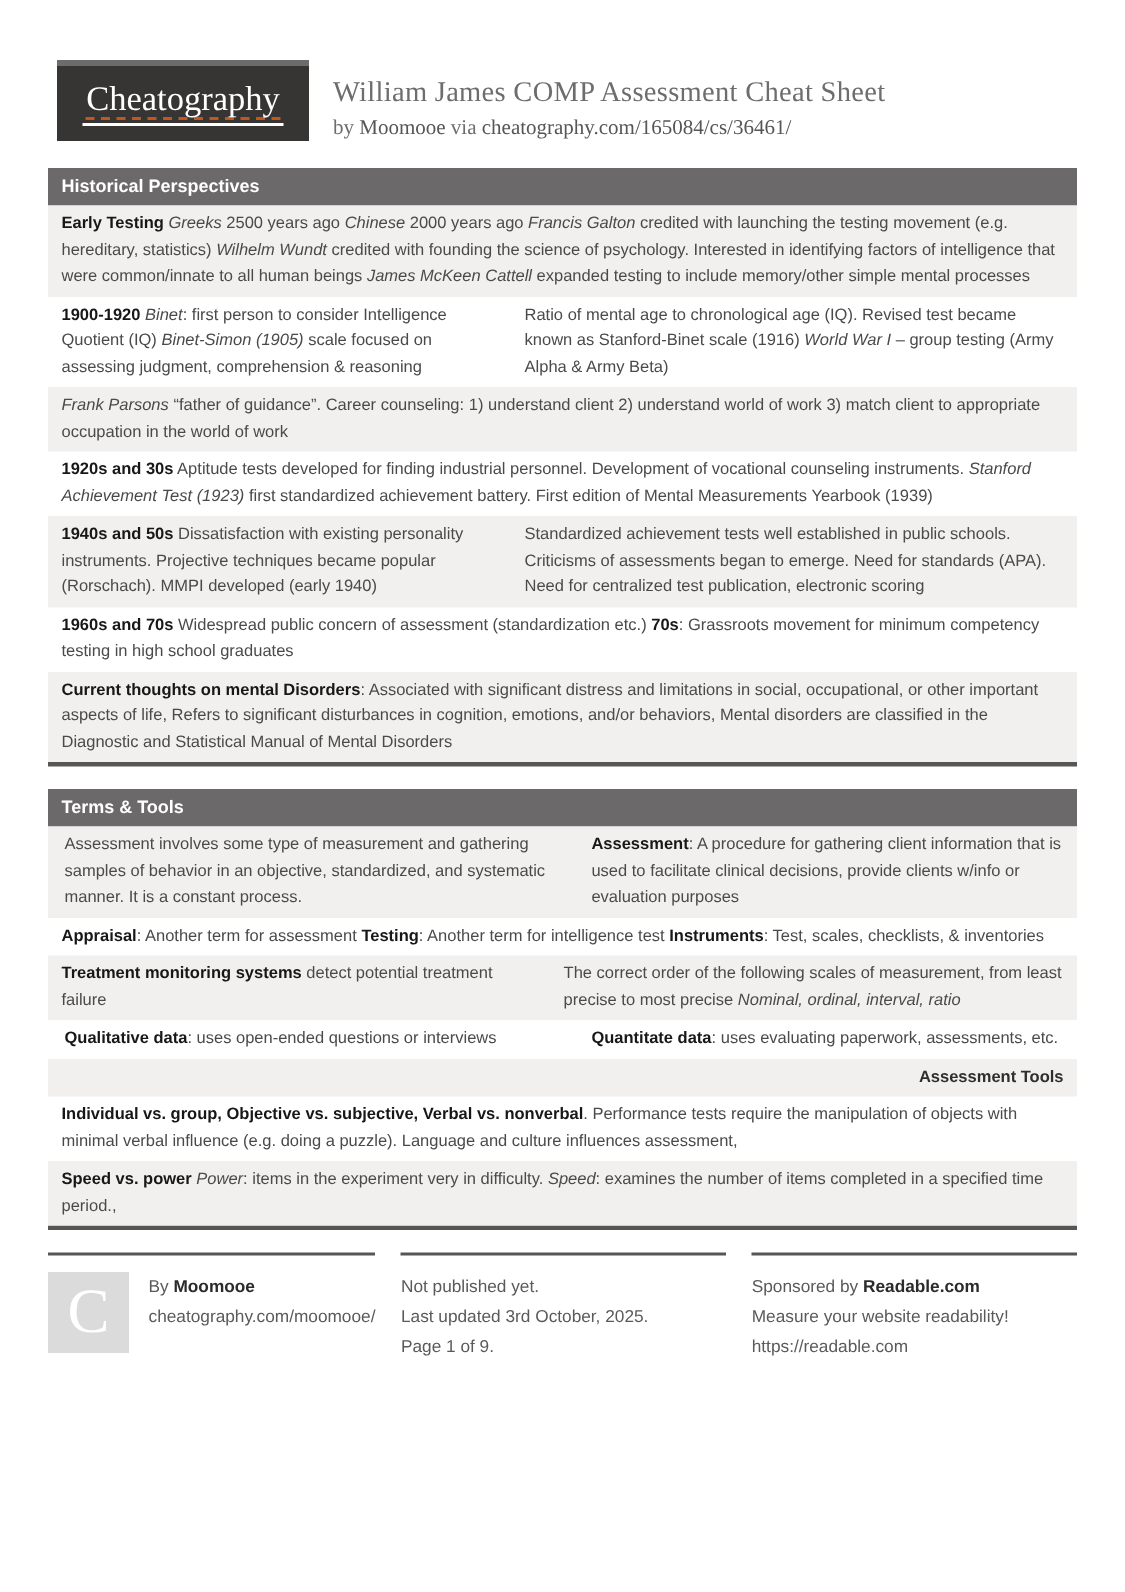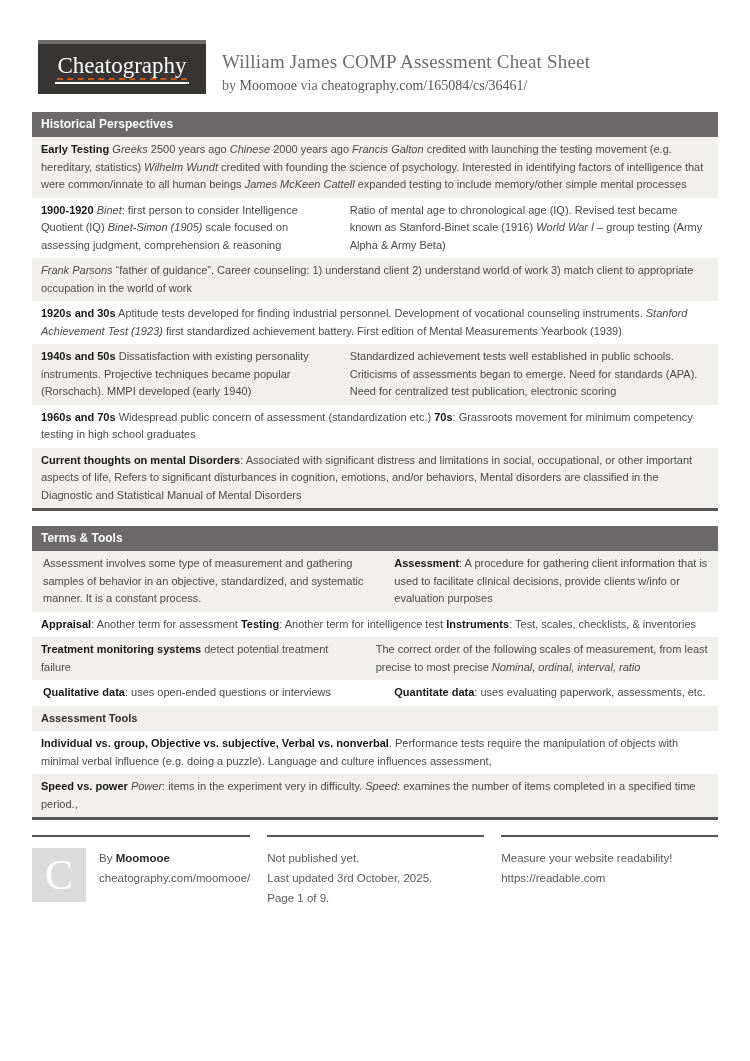--- a/index.html
+++ b/index.html
@@ -33,21 +33,21 @@
   .section-header{background:var(--bar);color:#fff;font-size:12px;font-weight:bold;
         padding:5px 9px 6px 9px;}
   .row{display:flex;align-items:stretch;}
   .row.alt{background:var(--rowalt);}
   .cell{padding:4px 9px;font-size:11px;line-height:17.5px;}
   .cell.full{width:100%;}
   .s0 .cell.left{width:45%;} .s0 .cell.right{width:55%;}
   .s1 .cell.left{width:51.5%;padding-left:11px;} .s1 .cell.right{width:48.5%;}
   .cell b{color:var(--dark);font-weight:bold;}
   .cell i{font-style:italic;}
-  .cell.center-cell{text-align:left;font-weight:bold;color:#2e2e2e;}
+  .cell.center-cell{text-align:right;font-weight:bold;color:#2e2e2e;}
 
   
   .footer{display:flex;gap:17px;margin-top:14px;}
   .fcol{flex:1;border-top:2px solid var(--rule);padding-top:11px;font-size:11.5px;
         line-height:20px;color:#5a5a5a;}
   .fcol a{color:#5a5a5a;text-decoration:none;}
   .fcol b{color:#2b2b2b;}
   .fcol-author{display:flex;gap:13px;}
   .avatar{width:54px;height:54px;background:#dbdbdb;flex:0 0 54px;
         display:flex;align-items:center;justify-content:center;
@@ -135,18 +135,19 @@
           <a href="#">cheatography.com/moomooe/</a>
         </div>
       </div>
     </div>
     <div class="fcol">
       <div>Not published yet.</div>
       <div>Last updated 3rd October, 2025.</div>
       <div>Page 1 of 9.</div>
     </div>
     <div class="fcol">
+      <div><span>Sponsored by </span><b>Readable.com</b></div>
       <div>Measure your website readability!</div>
       <a href="#">https://readable.com</a>
     </div>
   </div>
 
 </div>
 
 </body></html>

